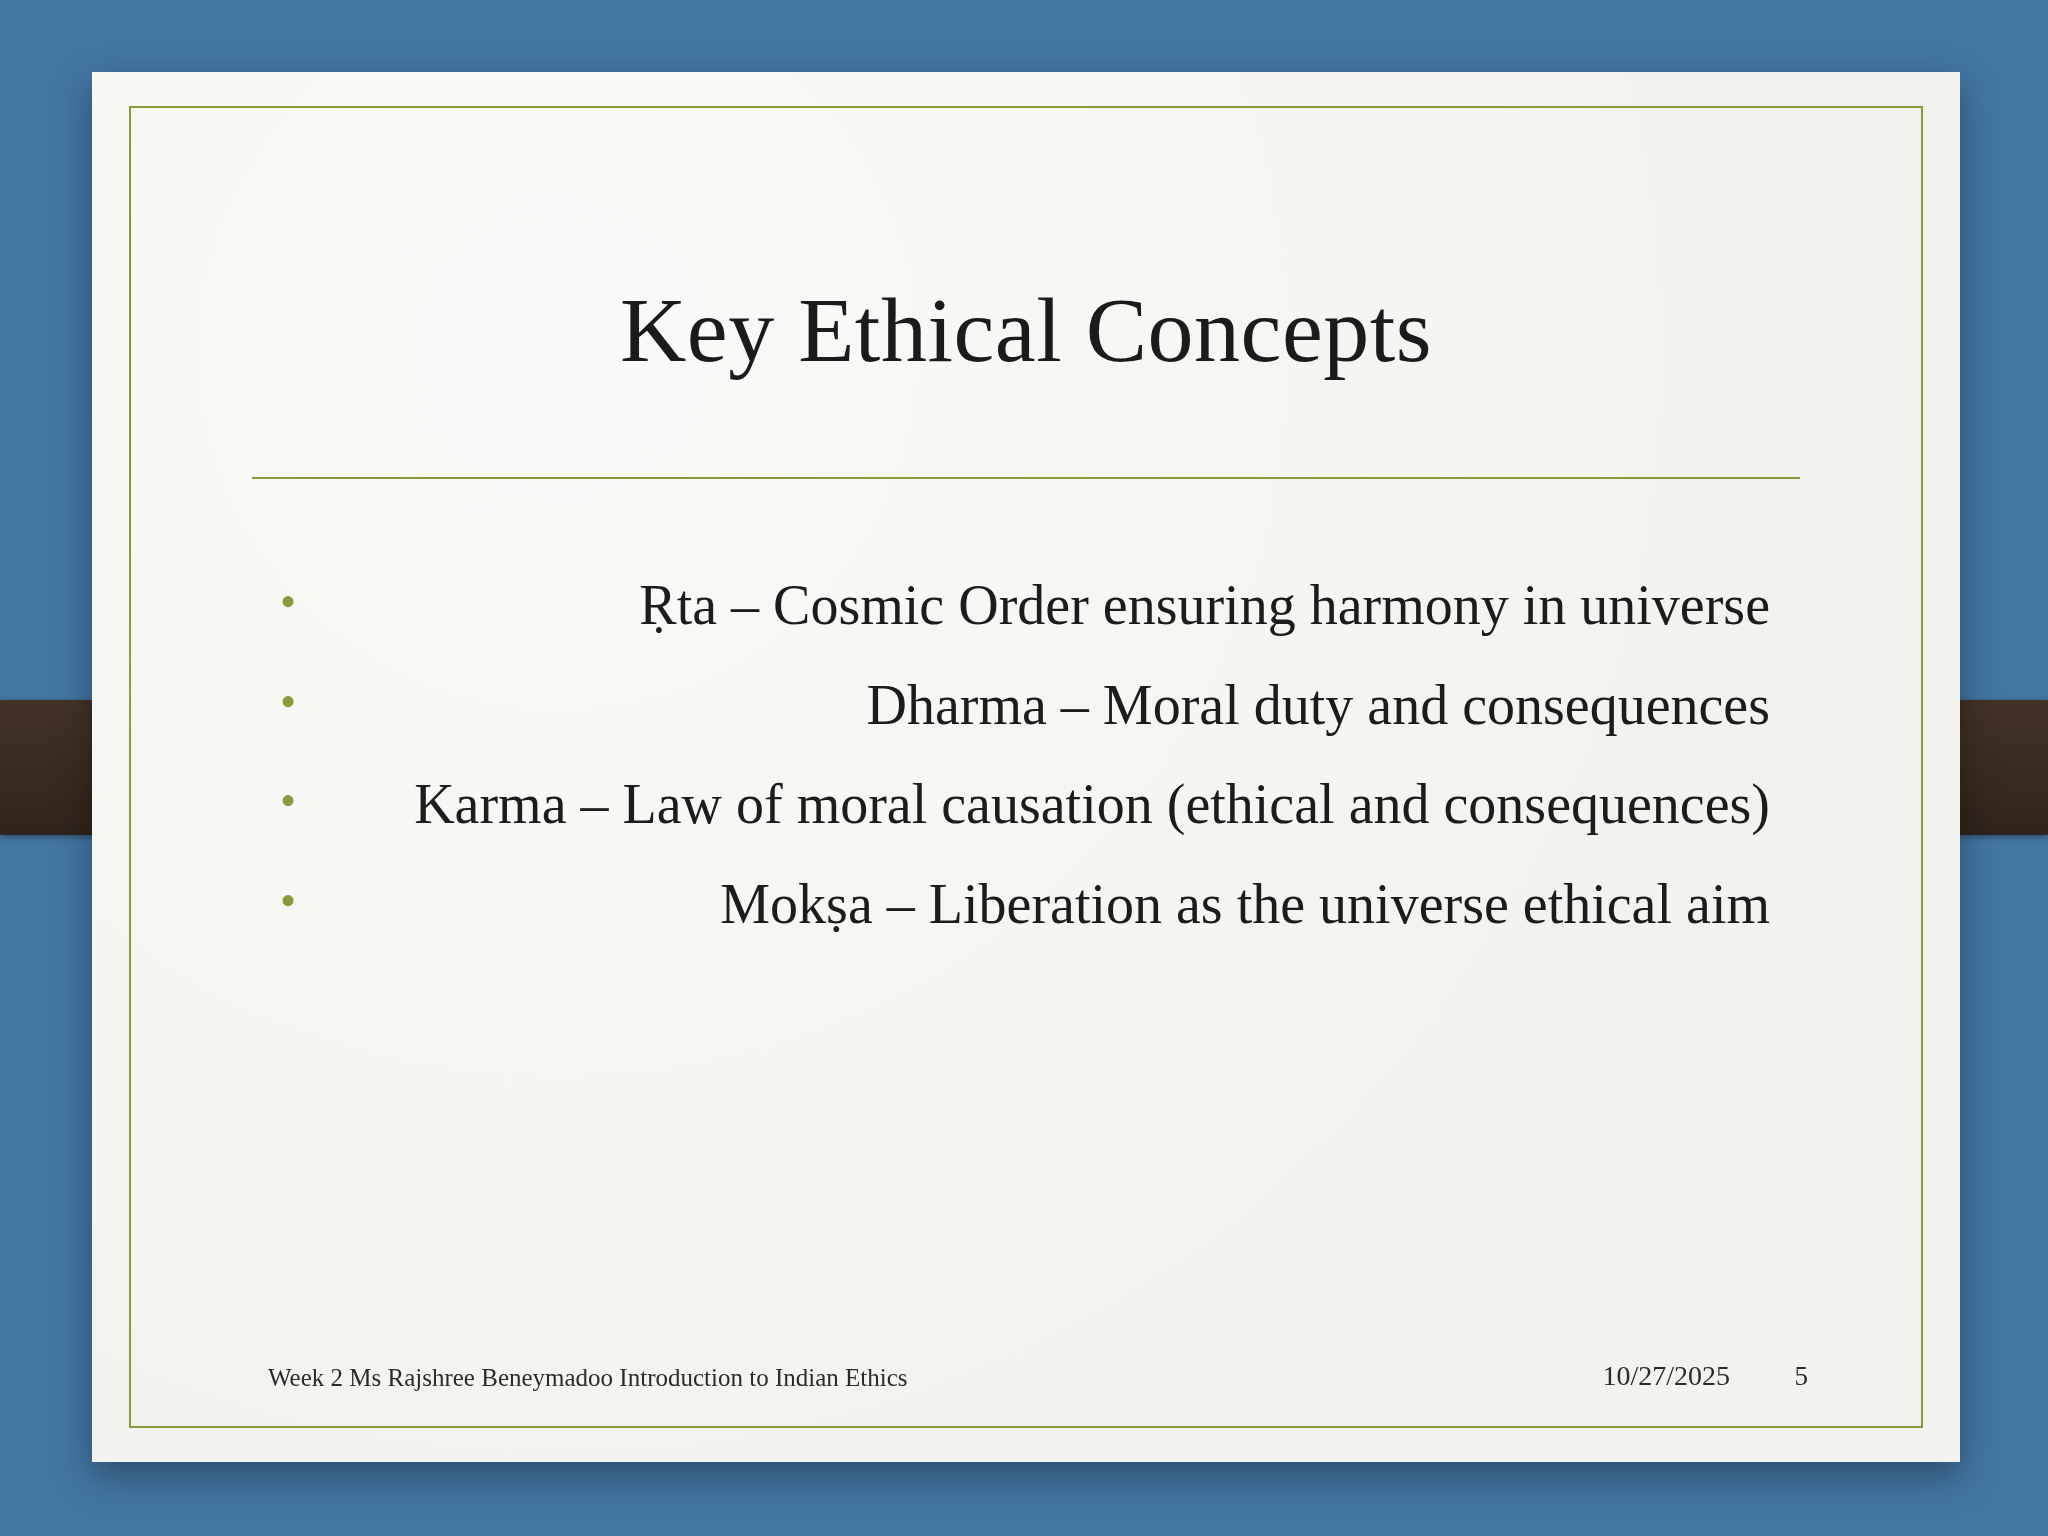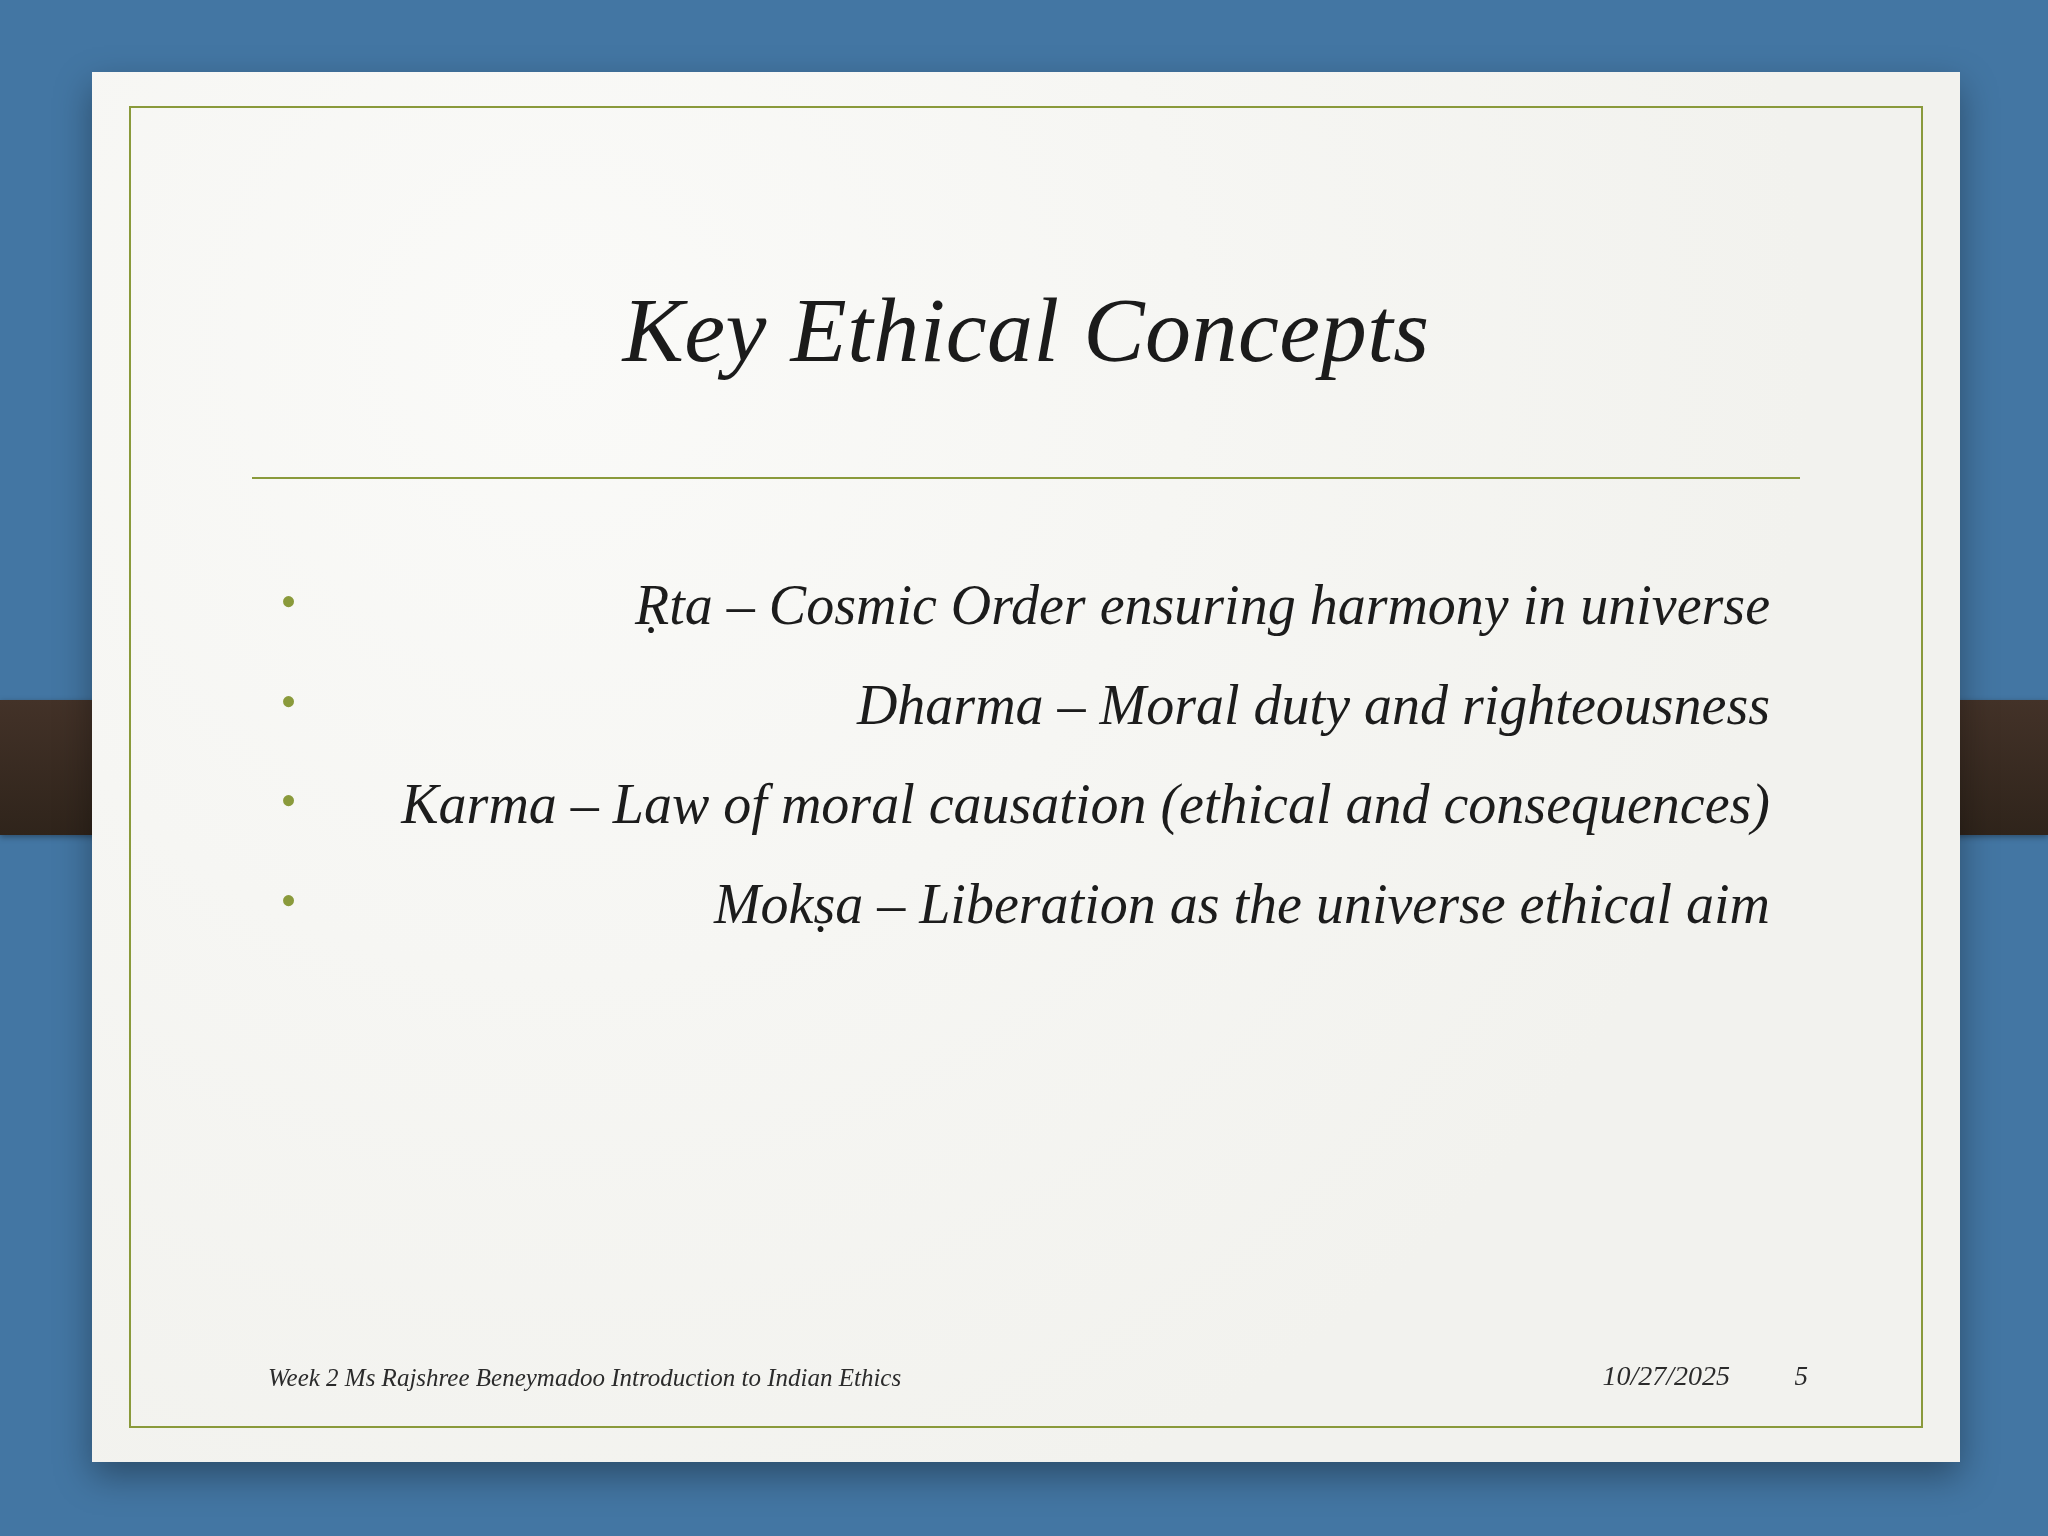--- a/index.html
+++ b/index.html
@@ -11,21 +11,20 @@
     height: 1536px;
     background: #4376a3;
     font-family: "Liberation Serif", serif;
     overflow: hidden;
   }
 
   .stage {
     position: relative;
     width: 2048px;
     height: 1536px;
-    font-style: italic;
   }
 
   
   .ribbon {
     position: absolute;
     top: 700px;
     height: 135px;
     background: #3a2c20;
     background: linear-gradient(180deg, #433228 0%, #2f241b 100%);
     box-shadow: 0 2px 6px rgba(0,0,0,0.35);
@@ -162,21 +161,21 @@
 
     <div class="bullets">
 
       <div class="bullet indented">
         <span class="dot">•</span>
         <span class="btext">Ṛta – Cosmic Order ensuring harmony in universe</span>
       </div>
 
       <div class="bullet indented">
         <span class="dot">•</span>
-        <span class="btext">Dharma – Moral duty and righteousness</span>
+        <span class="btext">Dharma – Moral duty and consequences</span>
       </div>
 
       <div class="bullet">
         <span class="dot">•</span>
         <span class="btext">Karma – Law of moral causation (ethical and consequences)</span>
       </div>
 
       <div class="bullet">
         <span class="dot">•</span>
         <span class="btext">Mokṣa – Liberation as the universe ethical aim</span>

